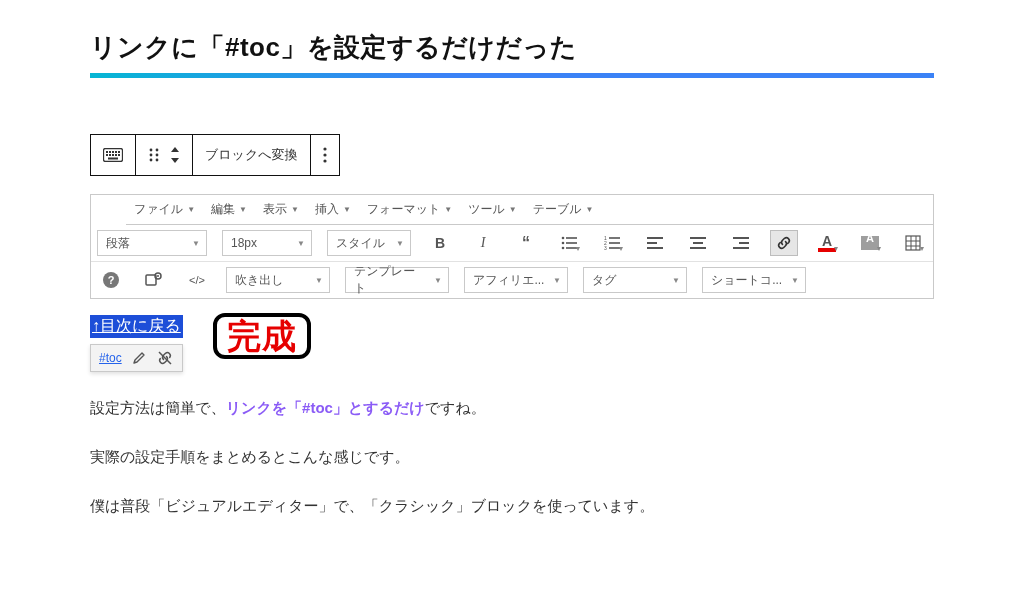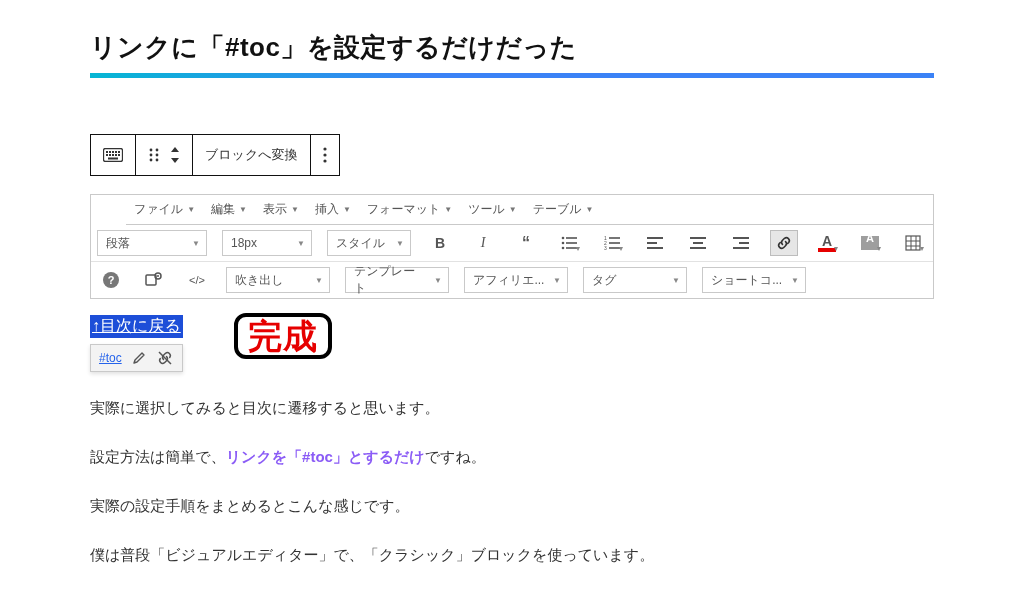--- a/index.html
+++ b/index.html
@@ -160,21 +160,21 @@
     box-shadow: 0 2px 4px rgba(0,0,0,.12);
     padding: 4px 8px;
     margin-top: 6px;
     font-size: 12px;
   }
   .link-tooltip a { color: #2563eb; text-decoration: underline; }
   .tooltip-icon { width: 18px; height: 18px; display:inline-flex; align-items:center; justify-content:center; color:#555; }
 
   .done-stamp {
     position: absolute;
-    left: 144px;
+    left: 123px;
     top: -2px;
     font-size: 34px;
     font-weight: 900;
     color: #e60000;
     background: #fff;
     padding: 2px 10px;
     border: 4px solid #000;
     border-radius: 12px;
     line-height: 1;
     letter-spacing: 1px;
@@ -418,19 +418,18 @@
         <svg width="16" height="16" viewBox="0 0 16 16">
             <path d="M6.5 9.5 a3 3 0 0 1 0-4.2 l2-2 a3 3 0 0 1 4.2 4.2" fill="none" stroke="#555" stroke-width="1.5" stroke-linecap="round"></path>
             <path d="M9.5 6.5 a3 3 0 0 1 0 4.2 l-2 2 a3 3 0 0 1 -4.2 -4.2" fill="none" stroke="#555" stroke-width="1.5" stroke-linecap="round"></path>
             <line x1="2" y1="2" x2="14" y2="14" stroke="#555" stroke-width="1.5"></line>
           </svg>
       </span>
     </div>
   </div>
 
   
-  <p class="body-p">実際に選択してみると目次に遷移すると思います。</p>
   <p class="body-p">
     <span>設定方法は簡単で、</span><span class="em-red">リンクを「#toc」とするだけ</span><span>ですね。</span>
   </p>
   <p class="body-p">実際の設定手順をまとめるとこんな感じです。</p>
   <p class="body-p">僕は普段「ビジュアルエディター」で、「クラシック」ブロックを使っています。</p>
 </div>
 
 </body></html>

